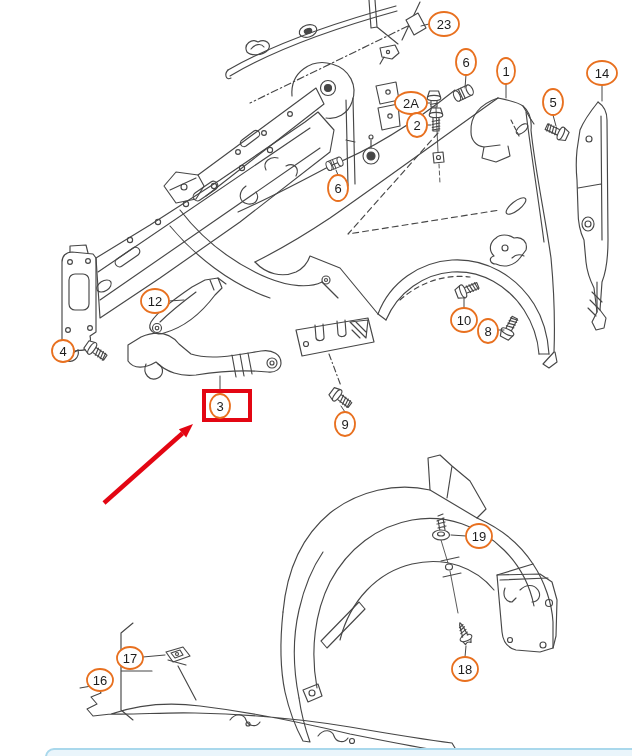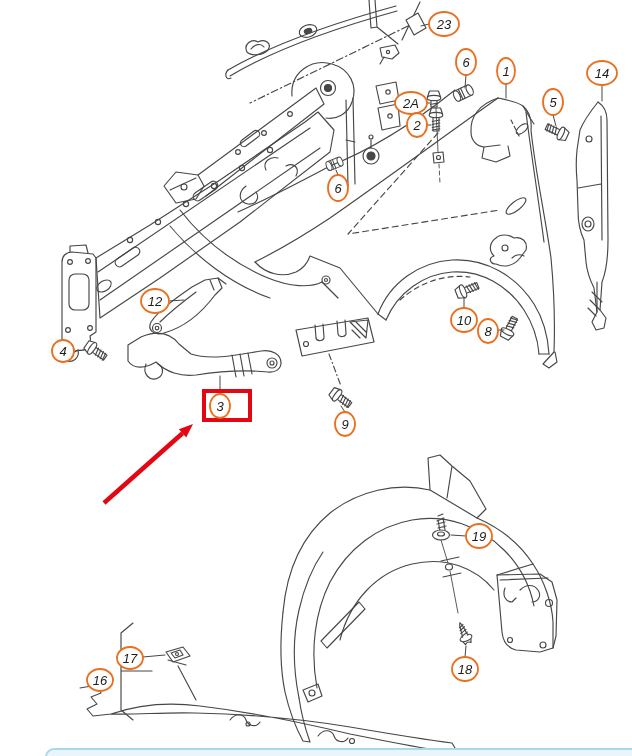--- a/index.html
+++ b/index.html
@@ -1,17 +1,17 @@
 <!DOCTYPE html>
 <html><head>
 <meta charset="utf-8">
 <style>
   html,body{margin:0;padding:0;background:#ffffff;}
   .stage{position:relative;width:632px;height:756px;background:#fff;overflow:hidden;
-         font-family:"Liberation Sans", sans-serif;font-style:italic;}
+         font-family:"Liberation Sans", sans-serif;}
   svg{display:block}
   .lineart{stroke:#474747;stroke-width:1.15;fill:none;stroke-linecap:round;stroke-linejoin:round;}
   .co-text{font-family:"Liberation Sans", sans-serif;font-size:13px;fill:#1c1c1c;}
 </style>
 </head>
 <body>
 
 <div class="stage">
 <svg id="diagram-svg" viewBox="0 0 632 756" width="632" height="756" xmlns="http://www.w3.org/2000/svg">
   <defs>

